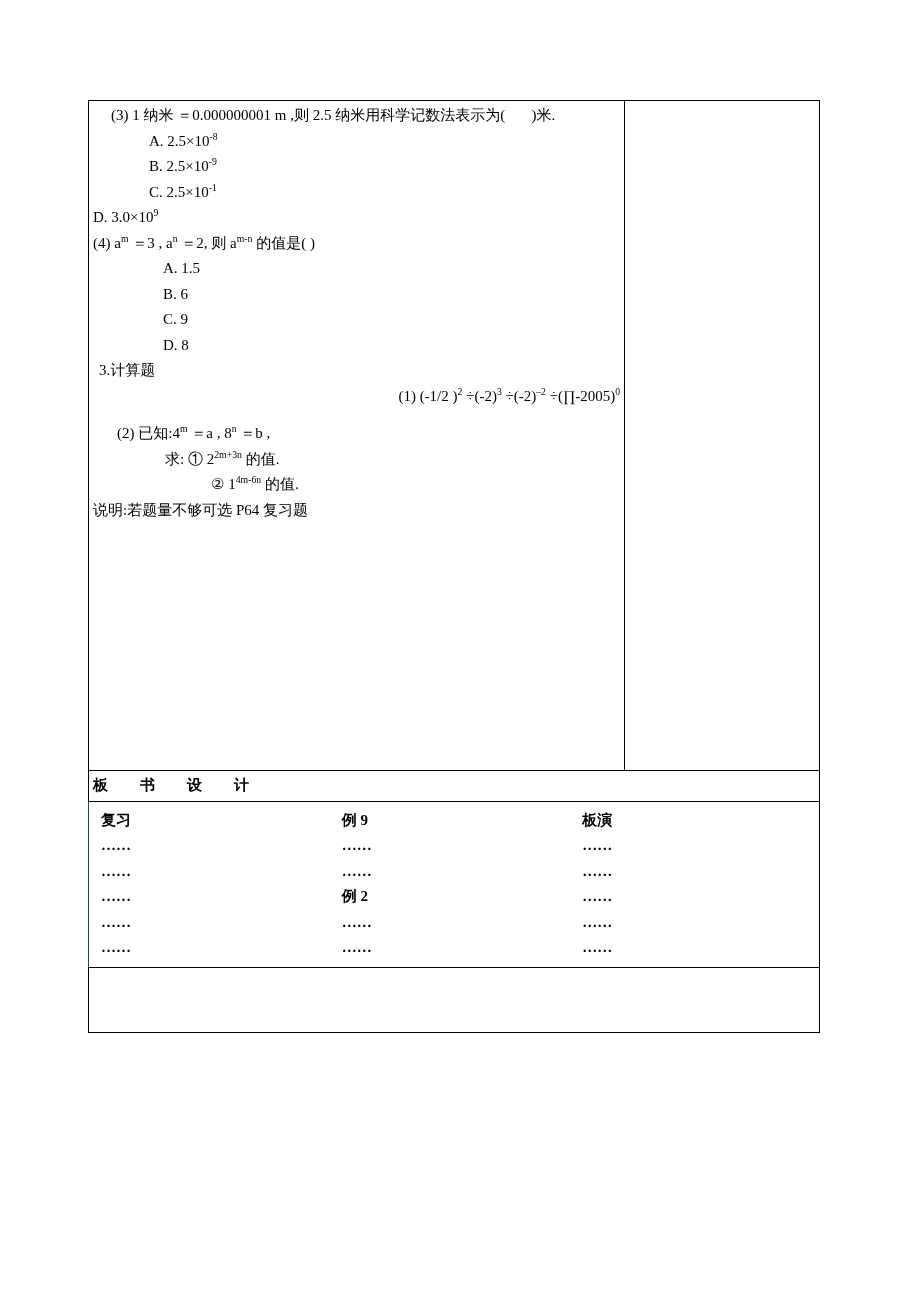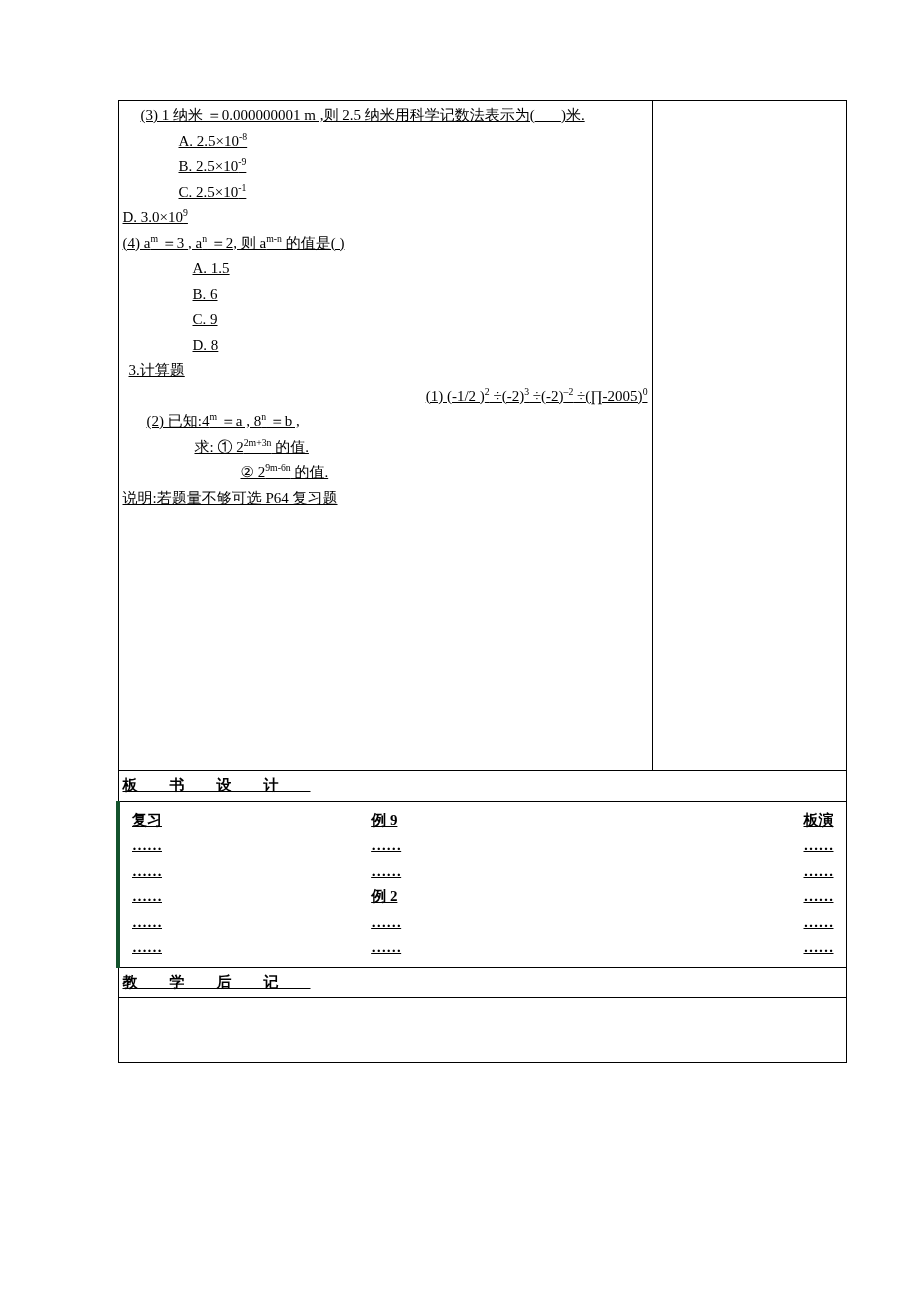--- a/index.html
+++ b/index.html
@@ -8,23 +8,22 @@
     background: #fff;
     font-family: "SimSun", "宋体", serif;
     font-size: 15px;
     color: #000;
     line-height: 1.7;
   }
   .page {
     width: 920px;
     min-height: 1302px;
     box-sizing: border-box;
-    padding: 100px 100px 130px 116px;
+    padding: 100px 100px 130px 88px;
     position: relative;
-    text-decoration: underline;
   }
   table.outer {
     border-collapse: collapse;
     width: 100%;
     table-layout: fixed;
   }
   table.outer td {
     border: 1px solid #000;
     vertical-align: top;
     padding: 2px 4px;
@@ -46,21 +45,21 @@
     font-weight: bold;
     letter-spacing: 32px;
     padding-left: 4px;
   }
   .three-col td {
     border-left: none;
     border-right: none;
     padding: 0;
     vertical-align: top;
   }
-  .three-col td:first-child { border-left: 4px solid #14532d; }
+  .three-col td:first-child { border-left: 1px solid #14532d; }
   .three-col td:last-child  { border-right: 1px solid #000; }
   .col-inner { padding: 2px 4px; font-weight: bold; }
   .fill { min-height: 60px; }
   .main-content { min-height: 665px; }
 </style>
 </head>
 <body>
 
 <div class="page">
 <table class="outer">
@@ -91,28 +90,28 @@
     </div>
     <div class="indent3">A. 1.5</div>
     <div class="indent3">B. 6</div>
     <div class="indent3">C. 9</div>
     <div class="indent3">D. 8</div>
 
     <div style="padding-left:6px;">3.计算题</div>
     <div style="padding-left:24px;text-align:right;">
       <span>(1) (-1/2 )</span><span class="sup">2</span><span> ÷(-2)</span><span class="sup">3</span><span>   ÷(-2)</span><span class="sup">–2</span><span> ÷(∏-2005)</span><span class="sup">0</span>
     </div>
-    <div style="padding-left:24px;">
+    <div style="padding-left:24px;margin-top:12px;">
       <span>(2)  已知:4</span><span class="sup">m</span><span> ＝a ,   8</span><span class="sup">n</span><span> ＝b ,</span>
     </div>
     <div style="padding-left:72px;">
       <span>求:  ①    2</span><span class="sup">2m+3n</span><span>  的值.</span>
     </div>
     <div style="padding-left:118px;">
-      <span>②    2</span><span class="sup">9m-6n</span><span>  的值.</span>
+      <span>②    1</span><span class="sup">4m-6n</span><span>  的值.</span>
     </div>
 
     <div>说明:若题量不够可选 P64  复习题</div>
 
     </div>
   </td>
   <td class="side-cell"></td>
 </tr>
 
 
@@ -138,39 +137,36 @@
         <td style="width:33%; border:none; vertical-align:top;">
           <div class="col-inner">
             <div>例 9</div>
             <div>……</div>
             <div>……</div>
             <div>例 2</div>
             <div>……</div>
             <div>……</div>
           </div>
         </td>
-        <td style="width:33%; border:none; vertical-align:top;text-align:right;">
+        <td style="width:33%; border:none; vertical-align:top;">
           <div class="col-inner">
             <div>板演</div>
             <div>……</div>
             <div>……</div>
             <div>……</div>
             <div>……</div>
             <div>……</div>
           </div>
         </td>
       </tr>
     </tbody>
             </table>
   </td>
 </tr>
 
-<tr class="section-header">
-  <td colspan="3">教学后记</td>
-</tr>
 
 <tr>
   <td colspan="3">
             <div class="fill"></div>
           </td>
 </tr>
 
 </tbody>
     </table>
 </div>

